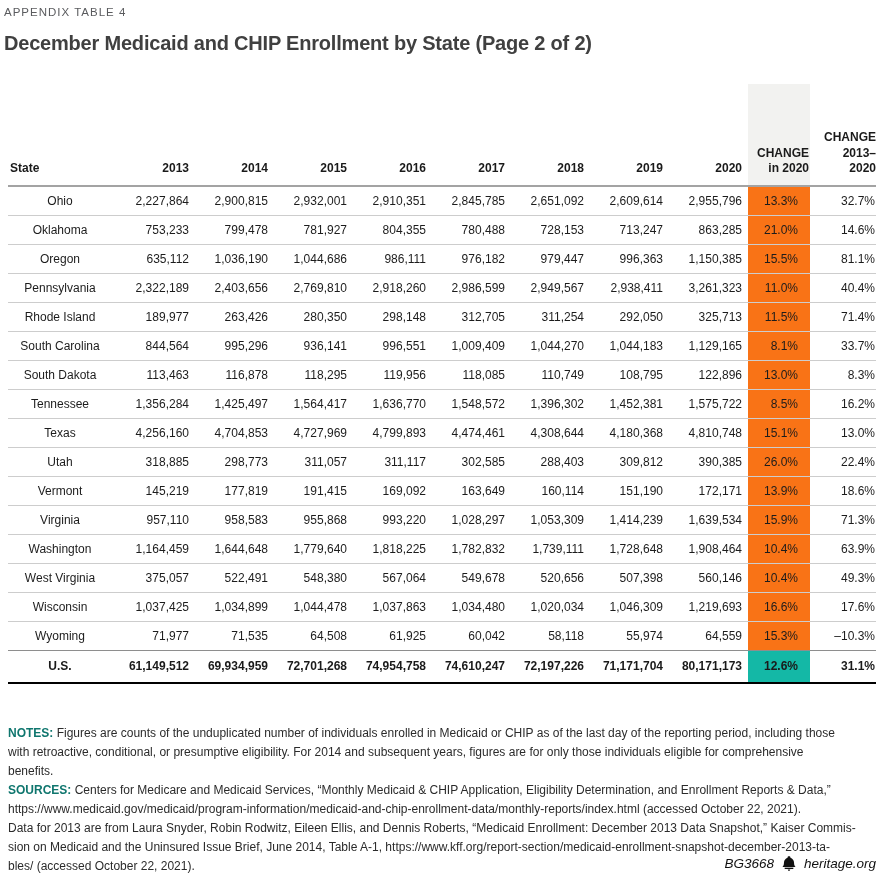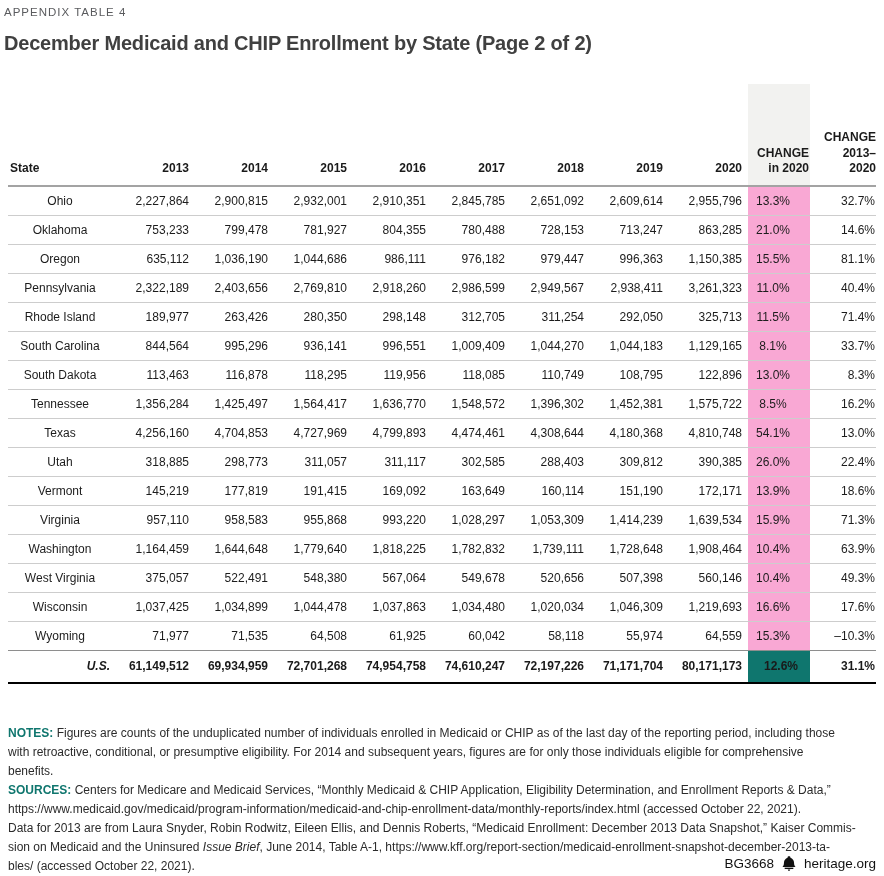--- a/index.html
+++ b/index.html
@@ -36,41 +36,41 @@
   }
   thead th.h-state { text-align: left; padding-left: 2px; }
   thead th.h-ch20  { background: #f2f2f0; padding-right: 1px; }
   thead th.h-ch13  { padding-right: 0; padding-left: 9px; }
 
   tbody td {
     padding: 7px 6px 7px 0; border-bottom: 1px solid #cdcdcd;
     text-align: right; white-space: nowrap; color: #1c1c1c;
   }
   tbody td.cell-state { text-align: center; padding-left: 2px; }
-  tbody td.cell-ch20  { background: #f9a8d4; padding-right: 12px; text-align: center; }
+  tbody td.cell-ch20  { background: #f97316; padding-right: 12px; }
   tbody td.cell-ch13  { padding-right: 1px; }
   tbody tr:last-child td { border-bottom: 1px solid #8e8e8e; }
 
   tfoot td {
     font-weight: bold; padding: 8px 6px 9px 0;
     border-bottom: 2.5px solid #000; text-align: right; white-space: nowrap;
   }
-  tfoot td.cell-state { text-align: right; padding-left: 2px; font-style: italic; }
-  tfoot td.cell-ch20  { background: #0f766e; padding-right: 12px; }
+  tfoot td.cell-state { text-align: center; padding-left: 2px; }
+  tfoot td.cell-ch20  { background: #14b8a6; padding-right: 12px; }
   tfoot td.cell-ch13  { padding-right: 1px; }
 
   .notes { margin-top: 40px; font-size: 12px; line-height: 19px; color: #2b2b2b; }
   .notes .line { white-space: nowrap; }
   .lbl { font-weight: bold; color: #0f766e; }
-  .ital { font-style: italic; }
+  .ital { }
 
   .footer {
     position: absolute; right: 8px; bottom: 9px;
     display: flex; align-items: center; gap: 7px;
-    font-size: 13.5px; color: #111;
+    font-size: 13.5px; color: #111; font-style: italic;
   }
   .bell { display: inline-block; width: 16px; height: 15px; }
   .bell svg { display: block; }
 </style>
 </head>
 <body>
 
 <div class="page">
 
   <div class="eyebrow">APPENDIX TABLE 4</div>
@@ -213,21 +213,21 @@
         <tr>
           <td class="cell-state">Texas</td>
           <td class="cell-num">4,256,160</td>
           <td class="cell-num">4,704,853</td>
           <td class="cell-num">4,727,969</td>
           <td class="cell-num">4,799,893</td>
           <td class="cell-num">4,474,461</td>
           <td class="cell-num">4,308,644</td>
           <td class="cell-num">4,180,368</td>
           <td class="cell-num">4,810,748</td>
-          <td class="cell-ch20">54.1%</td>
+          <td class="cell-ch20">15.1%</td>
           <td class="cell-ch13">13.0%</td>
         </tr>
         <tr>
           <td class="cell-state">Utah</td>
           <td class="cell-num">318,885</td>
           <td class="cell-num">298,773</td>
           <td class="cell-num">311,057</td>
           <td class="cell-num">311,117</td>
           <td class="cell-num">302,585</td>
           <td class="cell-num">288,403</td>

